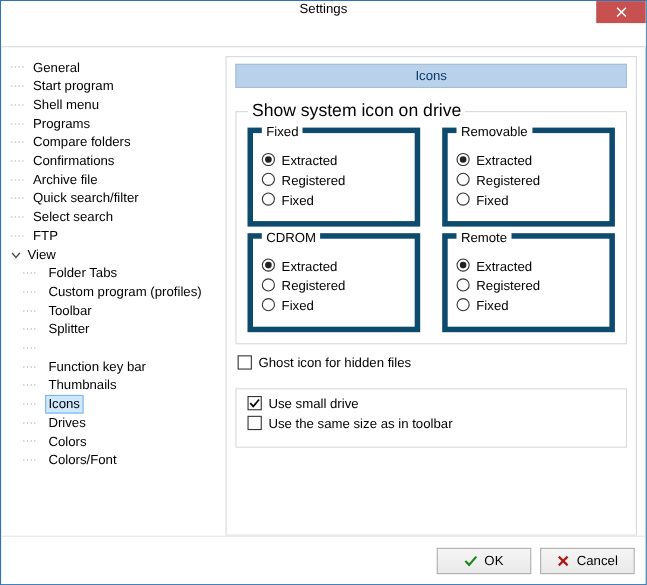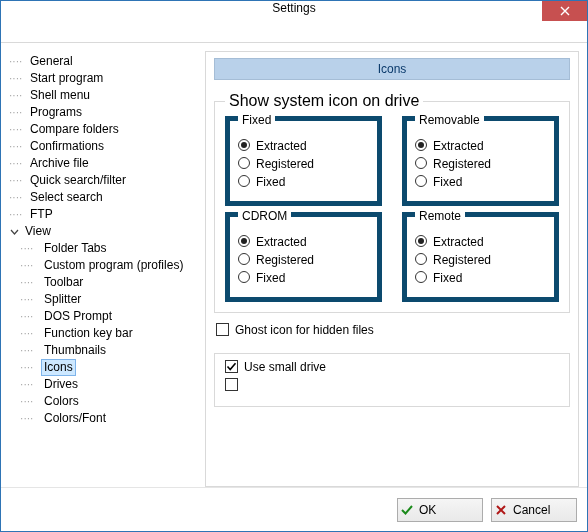--- a/index.html
+++ b/index.html
@@ -173,20 +173,21 @@
     padding: 0 10px;
     border-top: 1px solid #e5e5e5;
   }
   .btn {
     min-width: 86px;
     height: 24px;
     border: 1px solid #acacac;
     background: linear-gradient(#f5f5f5,#e9e9e9);
     display: inline-flex;
     align-items: center;
+    justify-content: center;
     gap: 6px;
     cursor: pointer;
     font-size: 12px;
     padding: 0 3px;
   }
   .btn svg { width: 12px; height: 12px; }
 </style>
 </head>
 <body>
 
@@ -264,21 +265,20 @@
         <div class="tree-row">
           <span class="tree-dots" style="width: 32px; overflow: hidden;">&nbsp;&nbsp;&nbsp;&nbsp;····</span>
           <span class="tree-label">Toolbar</span>
         </div>
         <div class="tree-row">
           <span class="tree-dots" style="width: 32px; overflow: hidden;">&nbsp;&nbsp;&nbsp;&nbsp;····</span>
           <span class="tree-label">Splitter</span>
         </div>
         <div class="tree-row">
           <span class="tree-dots" style="width: 32px; overflow: hidden;">&nbsp;&nbsp;&nbsp;&nbsp;····</span>
-          <span class="tree-label">DOS Prompt</span>
         </div>
         <div class="tree-row">
           <span class="tree-dots" style="width: 32px; overflow: hidden;">&nbsp;&nbsp;&nbsp;&nbsp;····</span>
           <span class="tree-label">Function key bar</span>
         </div>
         <div class="tree-row">
           <span class="tree-dots" style="width: 32px; overflow: hidden;">&nbsp;&nbsp;&nbsp;&nbsp;····</span>
           <span class="tree-label">Thumbnails</span>
         </div>
         <div class="tree-row">
@@ -357,20 +357,21 @@
         <div class="check-row">
           <span class="checkbox checked" id="small-chk">
               <svg viewBox="0 0 11 11">
                 <path d="M1.5 5.5 L4.2 8.5 L9.5 2.2" stroke="#000" stroke-width="1.6" fill="none"></path>
               </svg>
             </span>
           <span>Use small drive</span>
         </div>
         <div class="check-row">
           <span class="checkbox" id="same-chk"></span>
+          <span>Use the same size as in toolbar</span>
         </div>
       </fieldset>
     </div>
   </div>
 
   <div class="footer">
     <div class="btn">
       <svg viewBox="0 0 12 12">
           <path d="M1 6 L4.5 9.5 L11 2" stroke="#1a8a1a" stroke-width="2" fill="none"></path>
         </svg>

